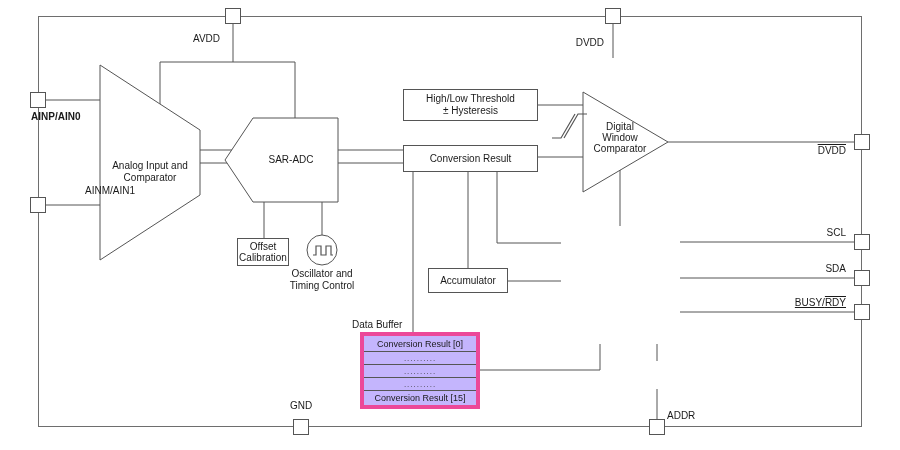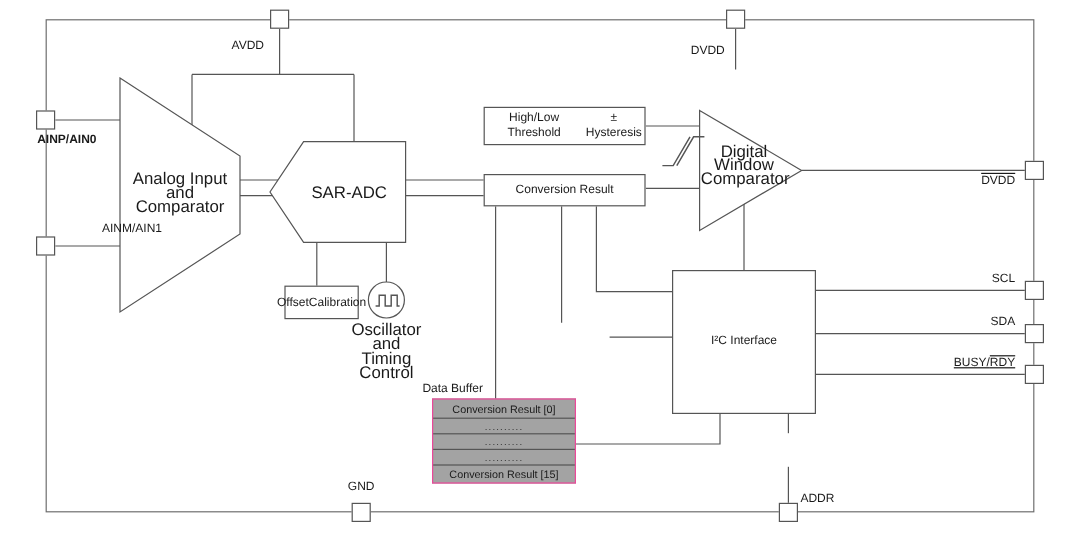--- a/index.html
+++ b/index.html
@@ -5,31 +5,31 @@
   html,body { margin:0; padding:0; background:#fff; }
   #stage {
     position:relative; width:900px; height:450px; background:#ffffff;
     font-family:"Liberation Sans", sans-serif; color:#1a1a1a; overflow:hidden;
   }
   * { box-sizing:border-box; }
   .frame { position:absolute; left:38px; top:16px; width:824px; height:411px;
            border:1px solid #6e6e6e; z-index:0; }
   #wires-svg { position:absolute; left:0; top:0; z-index:1; }
   .box { position:absolute; border:1px solid #555; background:#fff; display:flex;
-         align-items:center; justify-content:center;
+         flex-direction:column; align-items:center; justify-content:center;
          text-align:center; font-size:10px; line-height:12px; z-index:2; }
   .lbl { position:absolute; font-size:10px; line-height:12px; z-index:2; white-space:nowrap; }
   .lbl.right { text-align:right; }
   .lbl.center { text-align:center; }
-  .shape-label { position:absolute; text-align:center; font-size:14px; line-height:12px; z-index:2; }
+  .shape-label { position:absolute; text-align:center; font-size:10px; line-height:12px; z-index:2; }
   .pin { position:absolute; width:16px; height:16px; background:#fff;
          border:1px solid #555; z-index:3; }
   .overline { text-decoration:overline; }
   .dbtable { position:absolute; left:360px; top:332px; width:120px;
-             border:1px solid #ec4899; background:#a3a3a3; z-index:2; }
+             border:4px solid #ec4899; background:#c4b5fd; z-index:2; }
   .dbrow { height:13px; display:flex; align-items:center; justify-content:center;
            font-size:9px; border-top:1px solid #555; }
   .dbrow.first { border-top:none; height:15px; }
   .dbrow.last { height:15px; }
   .dbrow.dots { font-size:8px; letter-spacing:1px; color:#333; }
 </style>
 </head>
 <body>
 
 <div id="stage">
@@ -85,45 +85,45 @@
       <path d="M583,92 L668,142 L583,192 Z"></path>
       <circle cx="322" cy="250" r="15"></circle>
     </g>
     <g stroke="#555" stroke-width="1.2" fill="none">
       <path d="M552,138 h9 l14,-24"></path>
       <path d="M564,138 l14,-24 h9"></path>
       <path d="M313,255 h3 v-9 h5 v9 h5 v-9 h5 v9 h2"></path>
     </g>
   </svg>
 
-  <div class="shape-label" style="left:100px; top:142px; width:100px;">
+  <div class="shape-label" style="left:100px; top:160px; width:100px;">
     <div>Analog Input and</div>
     <div>Comparator</div>
   </div>
   <div class="shape-label" style="left:248px; top:154px; width:86px;">SAR-ADC</div>
   <div class="shape-label" style="left:584px; top:121px; width:72px; line-height:11px;">
     <div>Digital</div>
     <div>Window</div>
     <div>Comparator</div>
   </div>
   <div class="shape-label" style="left:280px; top:268px; width:84px;">
     <div>Oscillator and</div>
     <div>Timing Control</div>
   </div>
 
   <div class="box" style="left:403px; top:89px; width:135px; height:32px;">
     <div>High/Low Threshold</div>
     <div>± Hysteresis</div>
   </div>
   <div class="box" style="left:403px; top:145px; width:135px; height:27px;">Conversion Result</div>
-  <div class="box" style="left:237px; top:238px; width:62px; height:28px; line-height:11px;">
+  <div class="box" style="left:237px; top:238px; width:52px; height:28px; line-height:11px;">
     <div>Offset</div>
     <div>Calibration</div>
   </div>
-  <div class="box" style="left:560px; top:225px; width:120px; height:120px;">I²C Interface</div>
+  <div class="box" style="left:428px; top:268px; width:80px; height:25px;">Accumulator</div>
 
   <div class="lbl" style="left:352px; top:319px;">Data Buffer</div>
   <div class="dbtable">
     <div class="dbrow first">Conversion Result [0]</div>
     <div class="dbrow dots">..........</div>
     <div class="dbrow dots">..........</div>
     <div class="dbrow dots">..........</div>
     <div class="dbrow last">Conversion Result [15]</div>
   </div>
 

